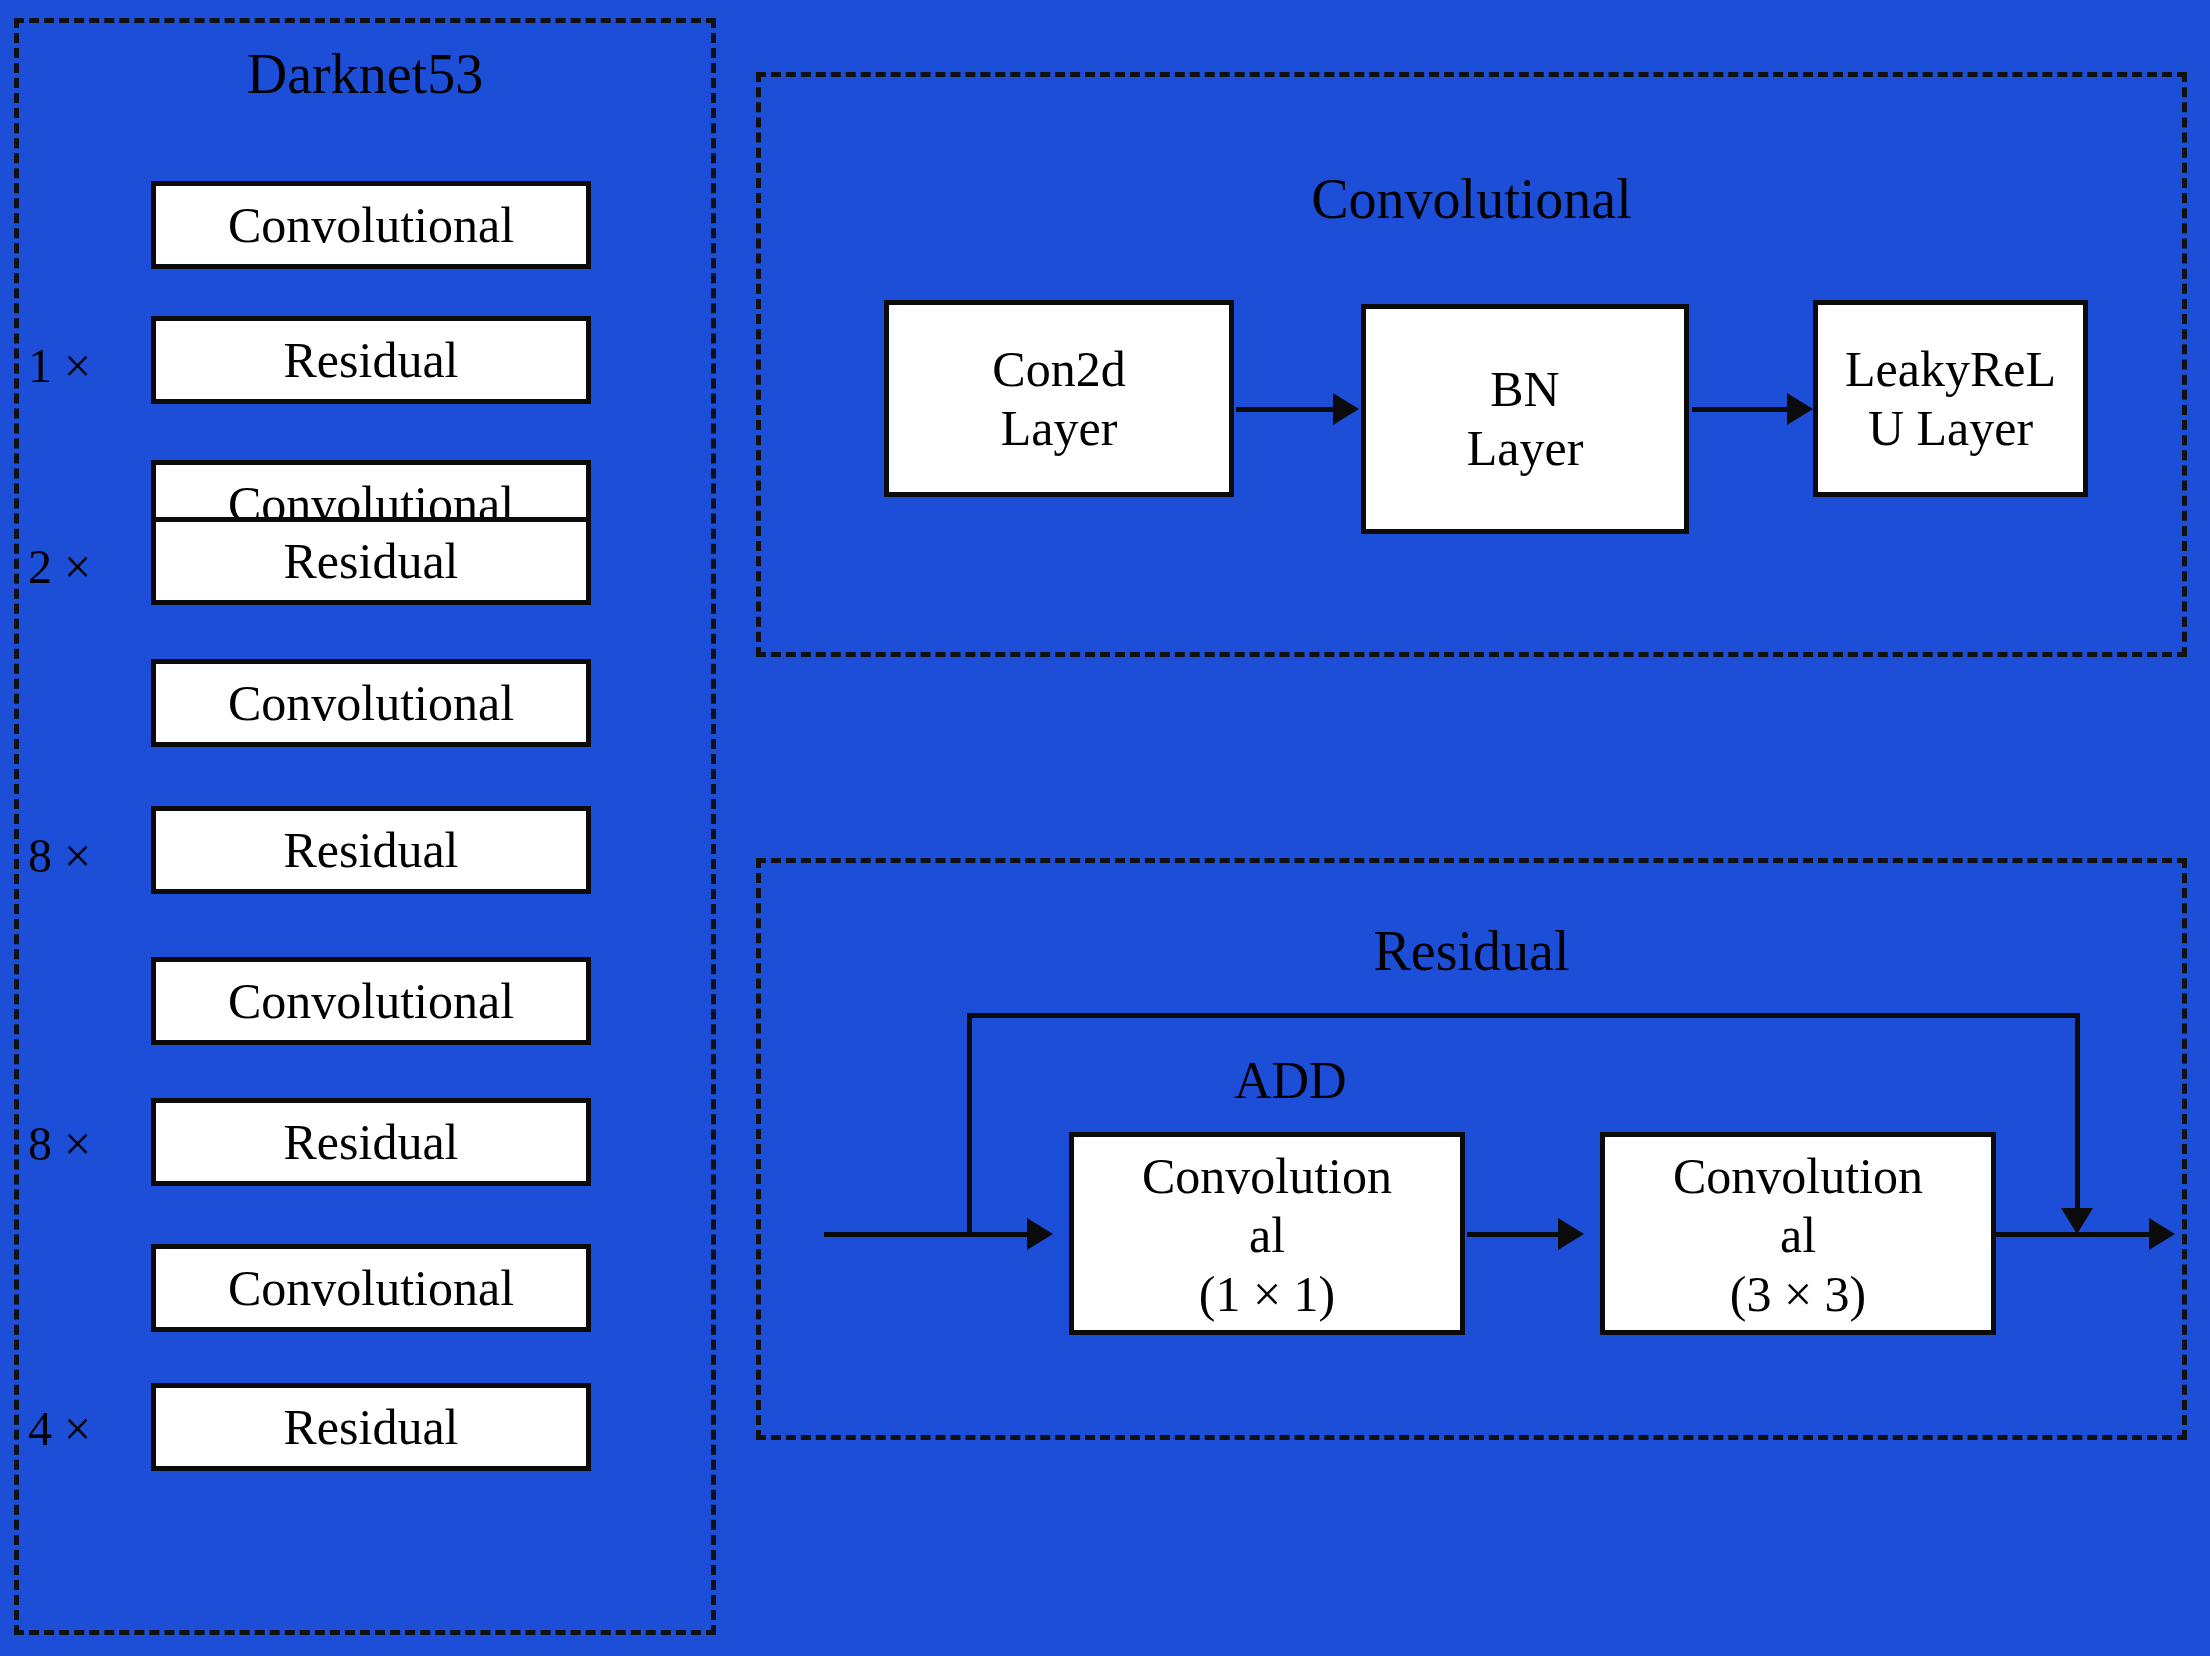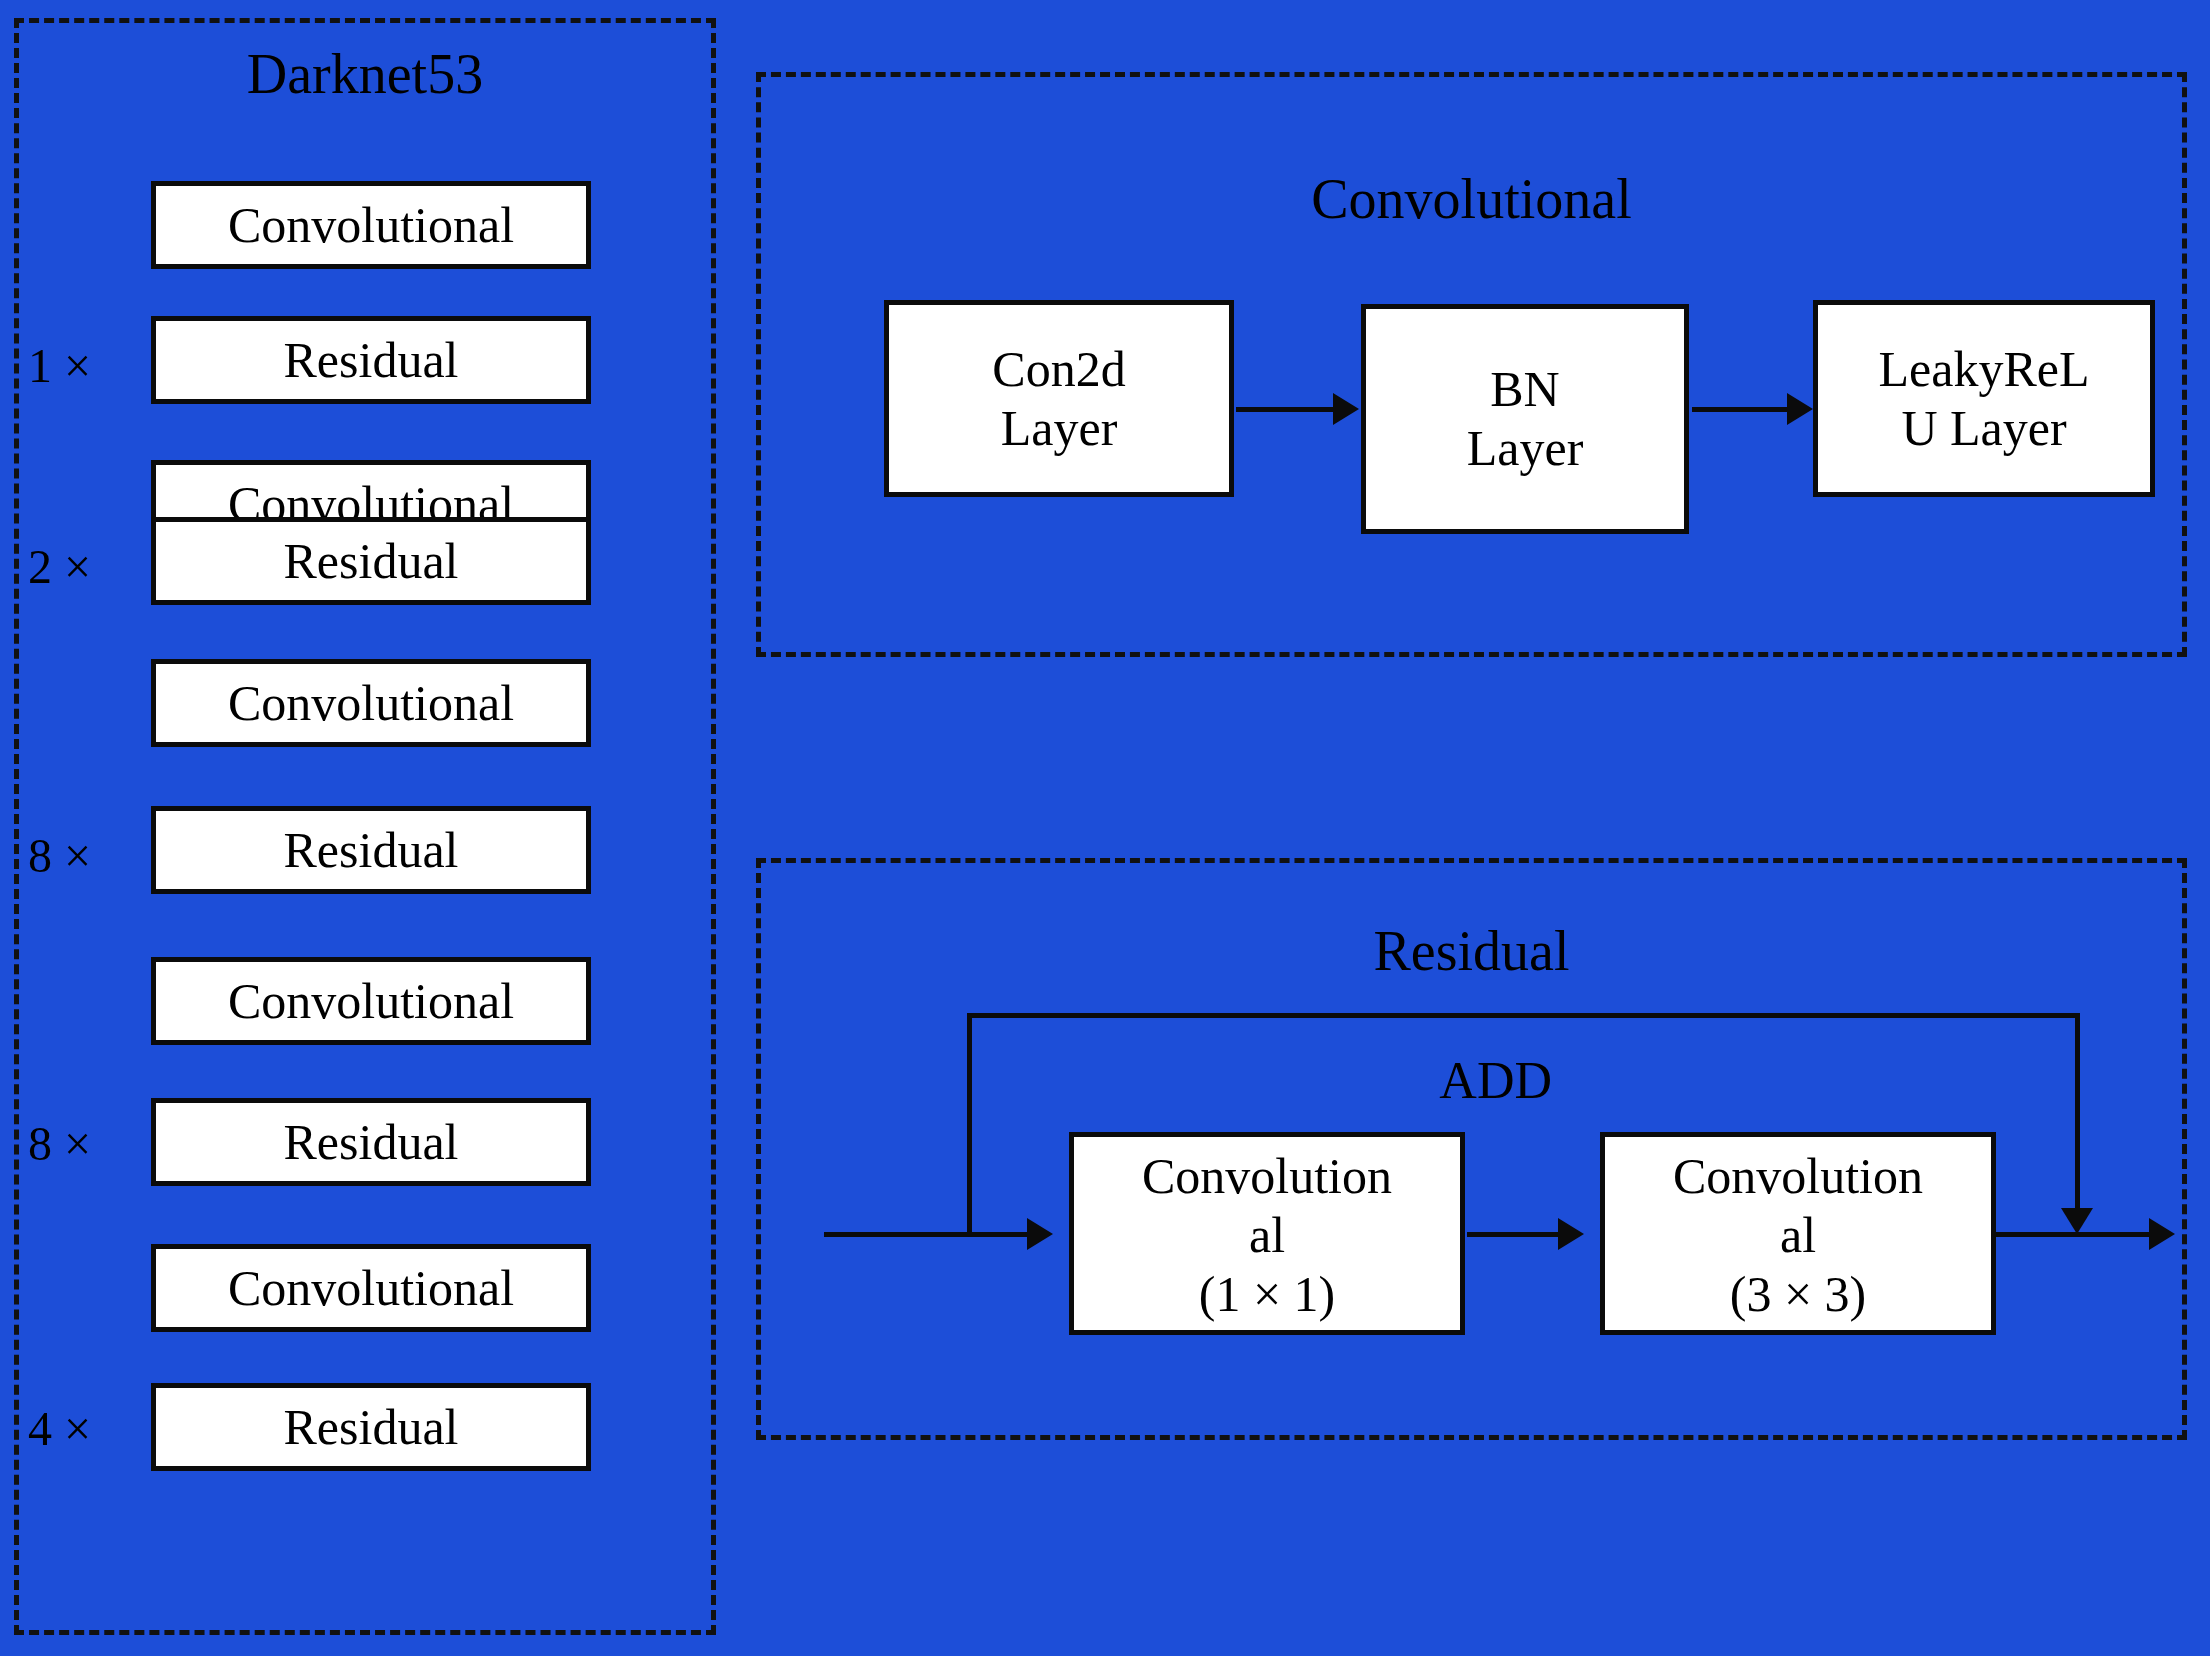--- a/index.html
+++ b/index.html
@@ -79,21 +79,21 @@
     align-items: center;
     justify-content: center;
     font-size: 50px;
     line-height: 1.18;
     text-align: center;
   }
   .proc-box .ln { display: block; white-space: nowrap; }
 
   #cbox-conv2d  { left: 884px;  top: 300px;  width: 350px; height: 197px; }
   #cbox-bn      { left: 1361px; top: 304px;  width: 328px; height: 230px; }
-  #cbox-leaky   { left: 1813px; top: 300px;  width: 342px; height: 197px; }
+  #cbox-leaky   { left: 1813px; top: 300px;  width: 275px; height: 197px; }
 
   #rbox-conv1   { left: 1069px; top: 1132px; width: 396px; height: 203px;
                   justify-content: space-between; padding: 10px 0 10px 0; }
   #rbox-conv2   { left: 1600px; top: 1132px; width: 396px; height: 203px;
                   justify-content: space-between; padding: 10px 0 10px 0; }
   #rbox-conv1 .ln, #rbox-conv2 .ln { flex: 0 0 auto; }
 
   
   .hline {
     position: absolute;
@@ -119,21 +119,21 @@
     border-right: 16px solid transparent;
     border-top: 26px solid #0b0b0b;
   }
 
   
   #label-add {
     position: absolute;
     left: 1234px;
     top: 1055px;
     width: 318px;
-    text-align: right;
+    text-align: left;
     font-size: 52px;
     line-height: 1;
     white-space: nowrap;
   }
 </style>
 </head>
 <body>
 
 <div id="canvas">
 

